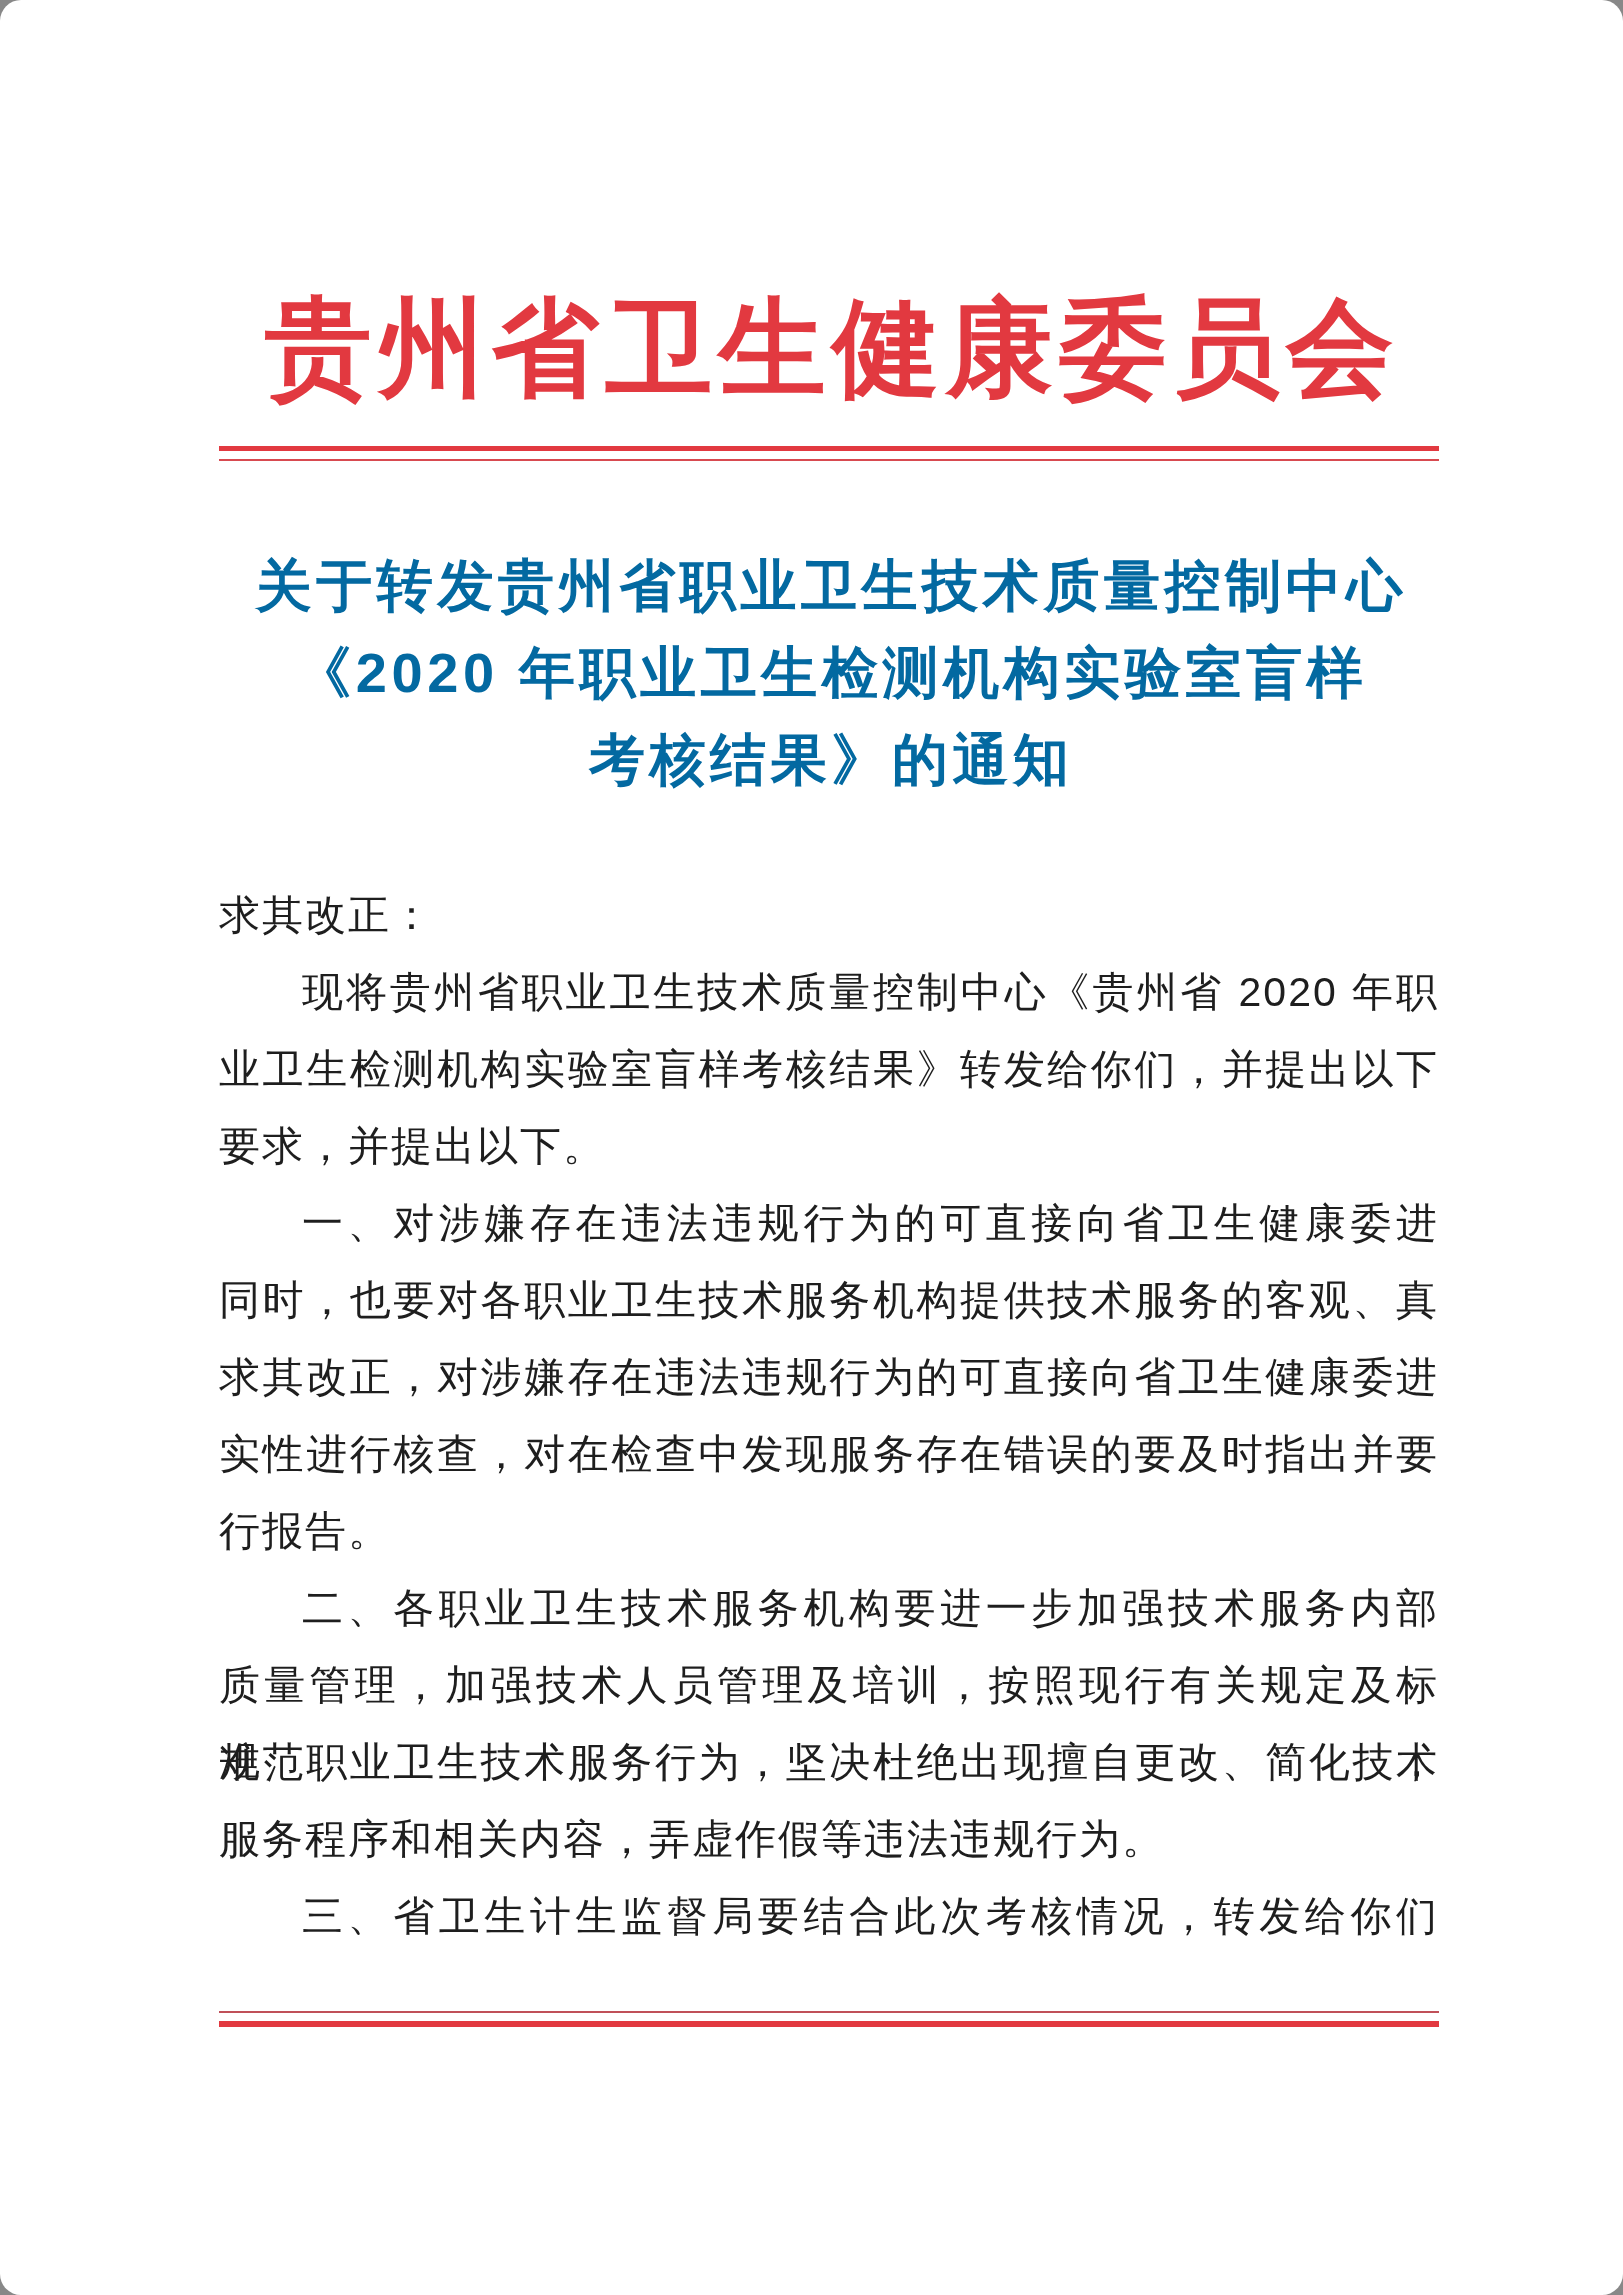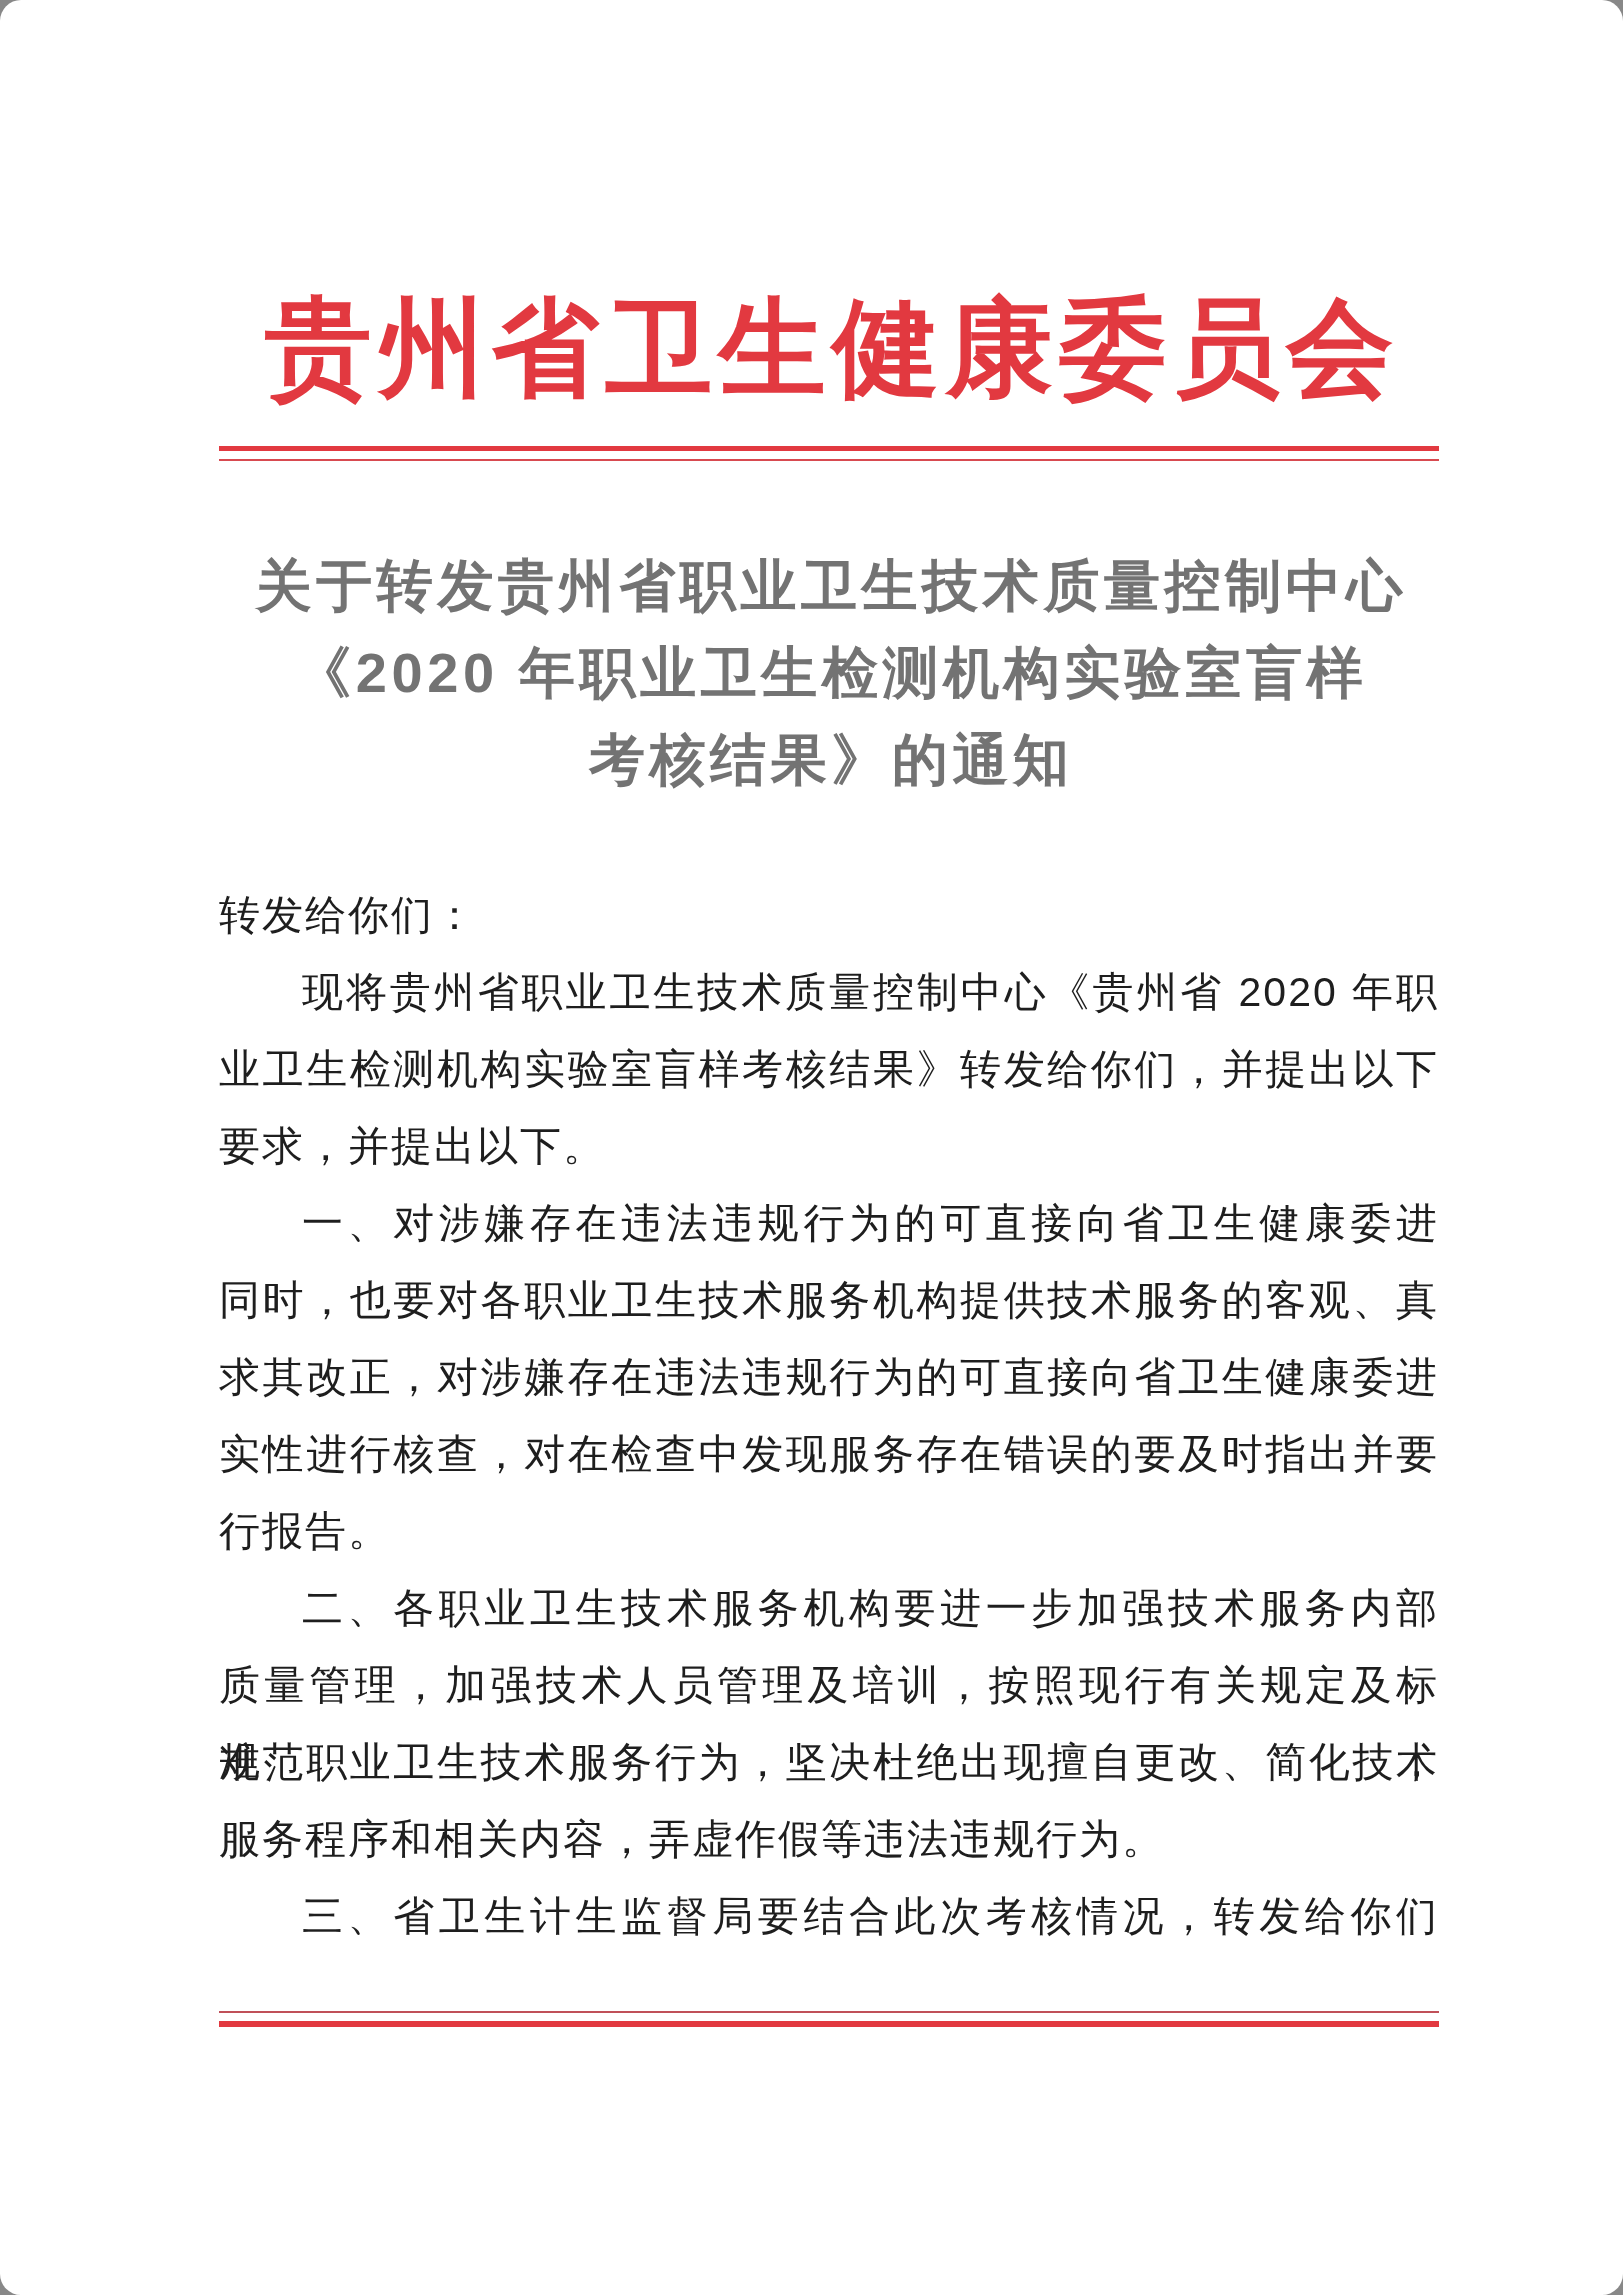--- a/index.html
+++ b/index.html
@@ -34,21 +34,21 @@
   .rule-top-thin     { top: 459px;  height: 2px; background: #d84a50; }
   .rule-bottom-thin  { top: 2011px; height: 2px; background: #c05058; }
   .rule-bottom-thick { top: 2021px; height: 5.9px; background: #e23940; }
   
   .doc-title {
     position: absolute;
     left: 219px;
     top: 542px;
     width: 1220px;
     text-align: center;
-    color: #737373;
+    color: #0369a1;
     font-weight: 700;
     font-size: 56px;
     line-height: 87px;
     letter-spacing: 4.6px;
   }
   .t-line { padding-left: 4.6px; white-space: nowrap; }
   
   .body-text {
     position: absolute;
     left: 219px;
@@ -82,21 +82,21 @@
   <div class="rule rule-top-thin"></div>
 
   <div class="doc-title">
     <div class="t-line">关于转发贵州省职业卫生技术质量控制中心</div>
     <div class="t-line">《2020 年职业卫生检测机构实验室盲样</div>
     <div class="t-line">考核结果》的通知</div>
   </div>
 
   <div class="body-text">
 
-    <div class="b-line">转发给你们：</div>
+    <div class="b-line">求其改正：</div>
 
     <div class="b-line fill indent">现将贵州省职业卫生技术质量控制中心《贵州省 2020 年职</div>
     <div class="b-line fill">业卫生检测机构实验室盲样考核结果》转发给你们，并提出以下</div>
     <div class="b-line">要求，并提出以下。</div>
 
     <div class="b-line fill indent">一、对涉嫌存在违法违规行为的可直接向省卫生健康委进</div>
     <div class="b-line fill">同时，也要对各职业卫生技术服务机构提供技术服务的客观、真</div>
     <div class="b-line fill">求其改正，对涉嫌存在违法违规行为的可直接向省卫生健康委进</div>
     <div class="b-line fill">实性进行核查，对在检查中发现服务存在错误的要及时指出并要</div>
     <div class="b-line">行报告。</div>

